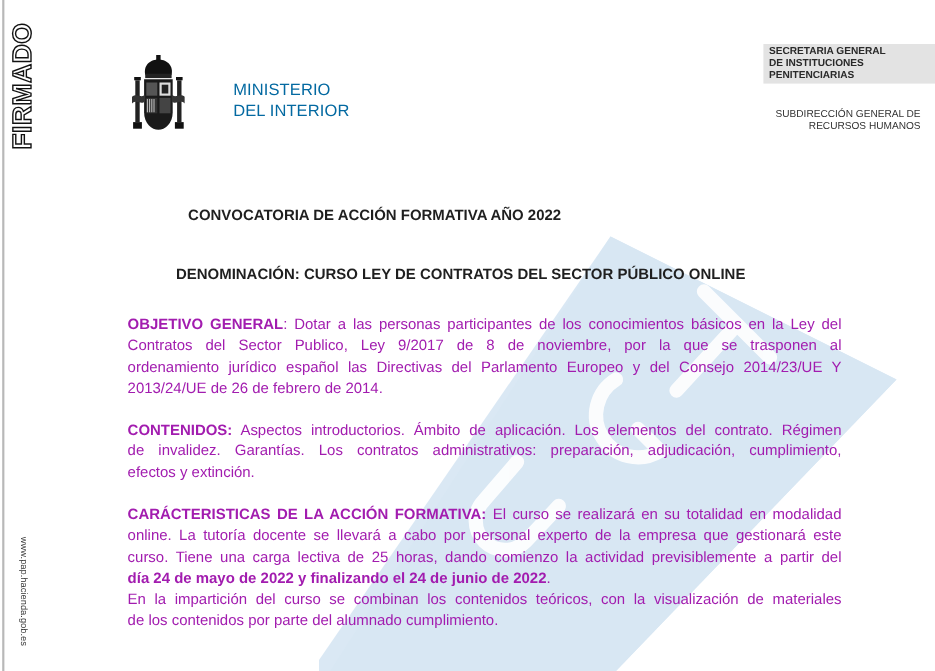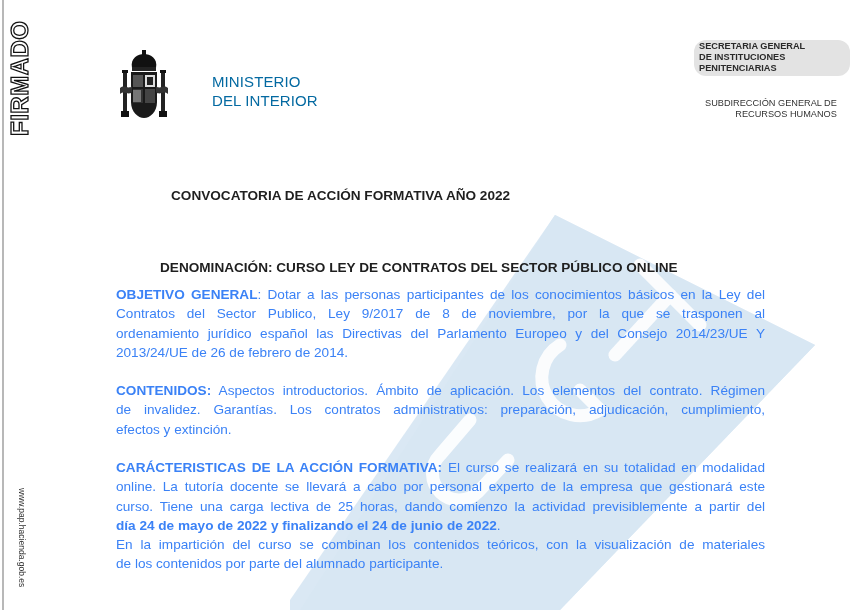--- a/index.html
+++ b/index.html
@@ -71,21 +71,20 @@
 
     .sgip-box {
       position: absolute;
       left: 694px;
       top: 40px;
       width: 156px;
       height: 36px;
       background: #e3e3e3;
       padding: 1px 0 0 5px;
       box-sizing: border-box;
-      border-radius: 12px;
     }
     .sgip-box div, .sgrh div {
       font-family: "Liberation Sans", sans-serif;
       font-weight: bold;
       font-size: 9.2px;
       line-height: 11px;
       color: #2a2a2a;
       white-space: nowrap;
     }
     .sgrh {
@@ -107,38 +106,38 @@
       z-index: 1;
       margin-left: 23px;
     }
     .para {
       position: absolute;
       left: 116px;
       width: 649px;
       font-family: "Liberation Sans", sans-serif;
       font-size: 13.6px;
       line-height: 19.3px;
-      color: #3b82f6;
+      color: #a21caf;
       text-align: justify;
       z-index: 1;
     }
     .para .lbl { font-weight: bold; }
     .para .b { font-weight: bold; }
     .line {
       display: block;
       text-align: justify;
       text-align-last: justify;
       white-space: nowrap;
       height: 19.3px;
     }
     .line.last { text-align-last: left; }
     .denominacion {
       position: absolute;
       left: 116px;
-      top: 260px;
+      top: 242px;
       font-family: "Liberation Sans", sans-serif;
       font-weight: bold;
       font-size: 13.6px;
       color: #1f1f1f;
       white-space: nowrap;
       z-index: 1;
       padding-left: 44px;
     }
   </style>
 </head>
@@ -230,14 +229,14 @@
   <span class="line">de invalidez. Garantías. Los contratos administrativos: preparación, adjudicación, cumplimiento,</span>
   <span class="line last">efectos y extinción.</span>
 </div>
 
 <div class="para" style="top:458px;">
   <span class="line"><span class="lbl">CARÁCTERISTICAS DE LA ACCIÓN FORMATIVA:</span><span> El curso se realizará en su totalidad en modalidad</span></span>
   <span class="line">online. La tutoría docente se llevará a cabo por personal experto de la empresa que gestionará este</span>
   <span class="line">curso. Tiene una carga lectiva de 25 horas, dando comienzo la actividad previsiblemente a partir del</span>
   <span class="line last"><span class="b">día 24 de mayo de 2022 y finalizando el 24 de junio de 2022</span><span>.</span></span>
   <span class="line">En la impartición del curso se combinan los contenidos teóricos, con la visualización de materiales</span>
-  <span class="line last">de los contenidos por parte del alumnado participante.</span>
+  <span class="line last">de los contenidos por parte del alumnado cumplimiento.</span>
 </div>
 
 </body></html>

